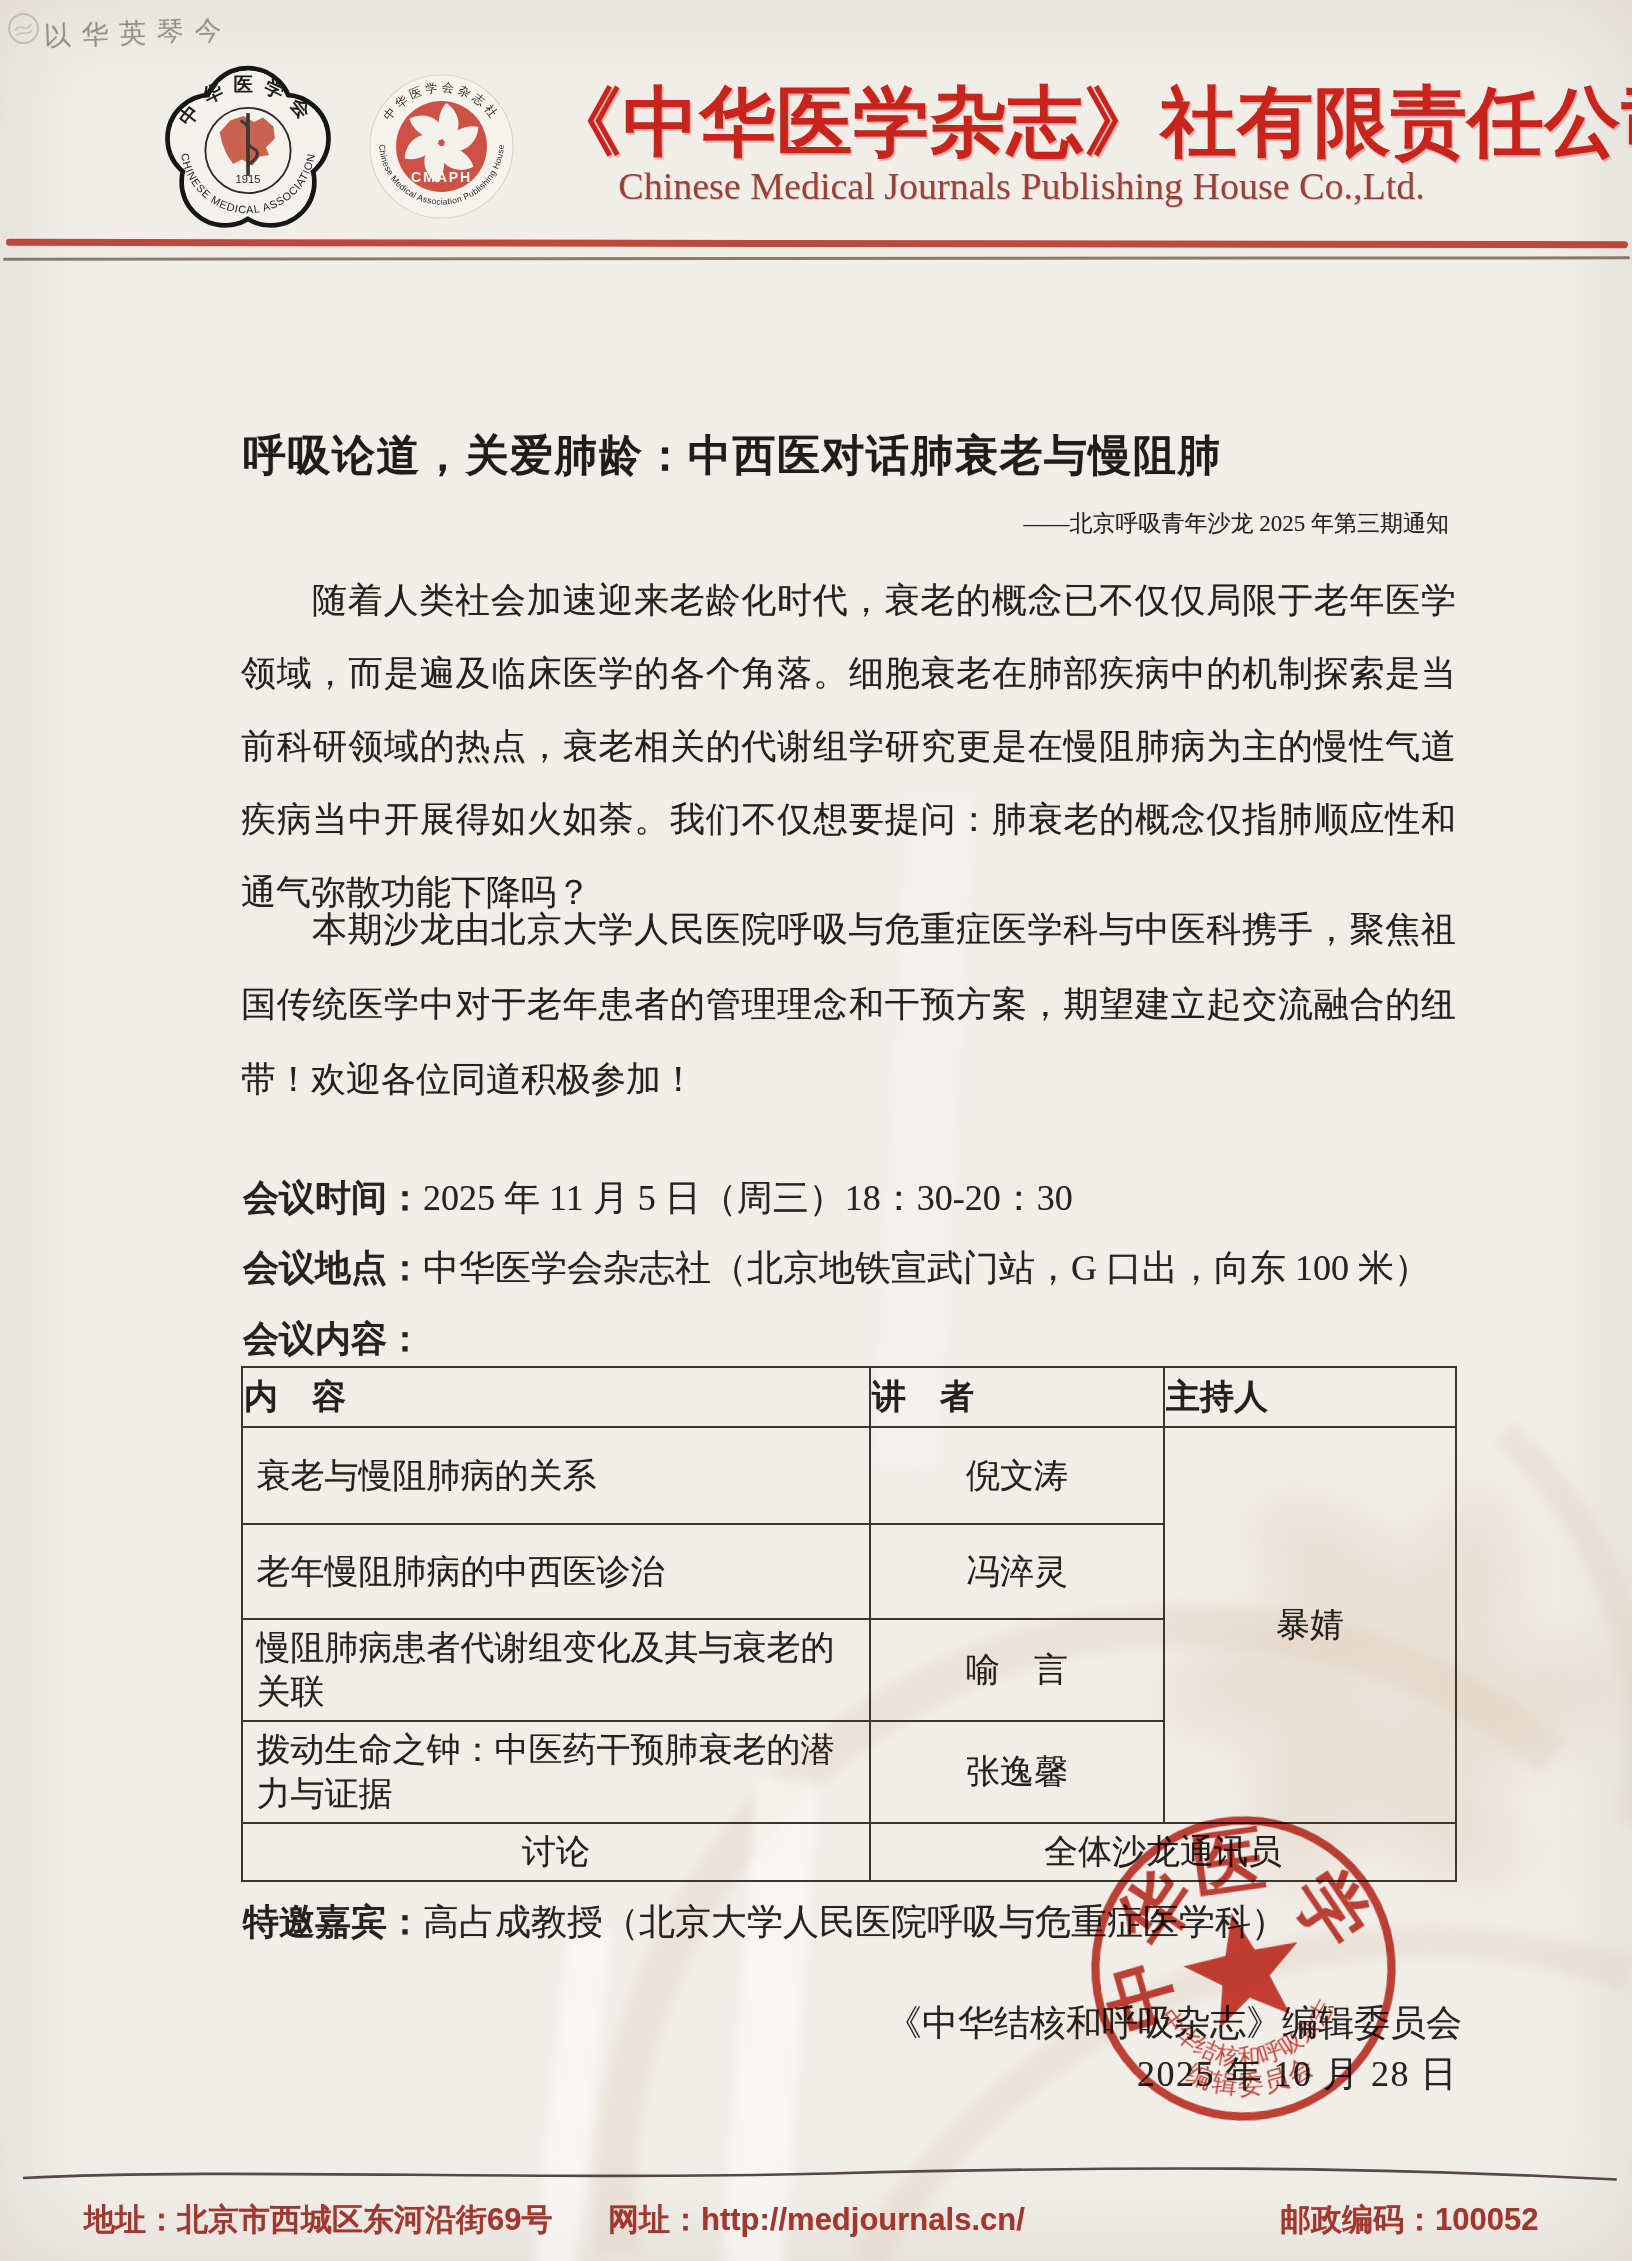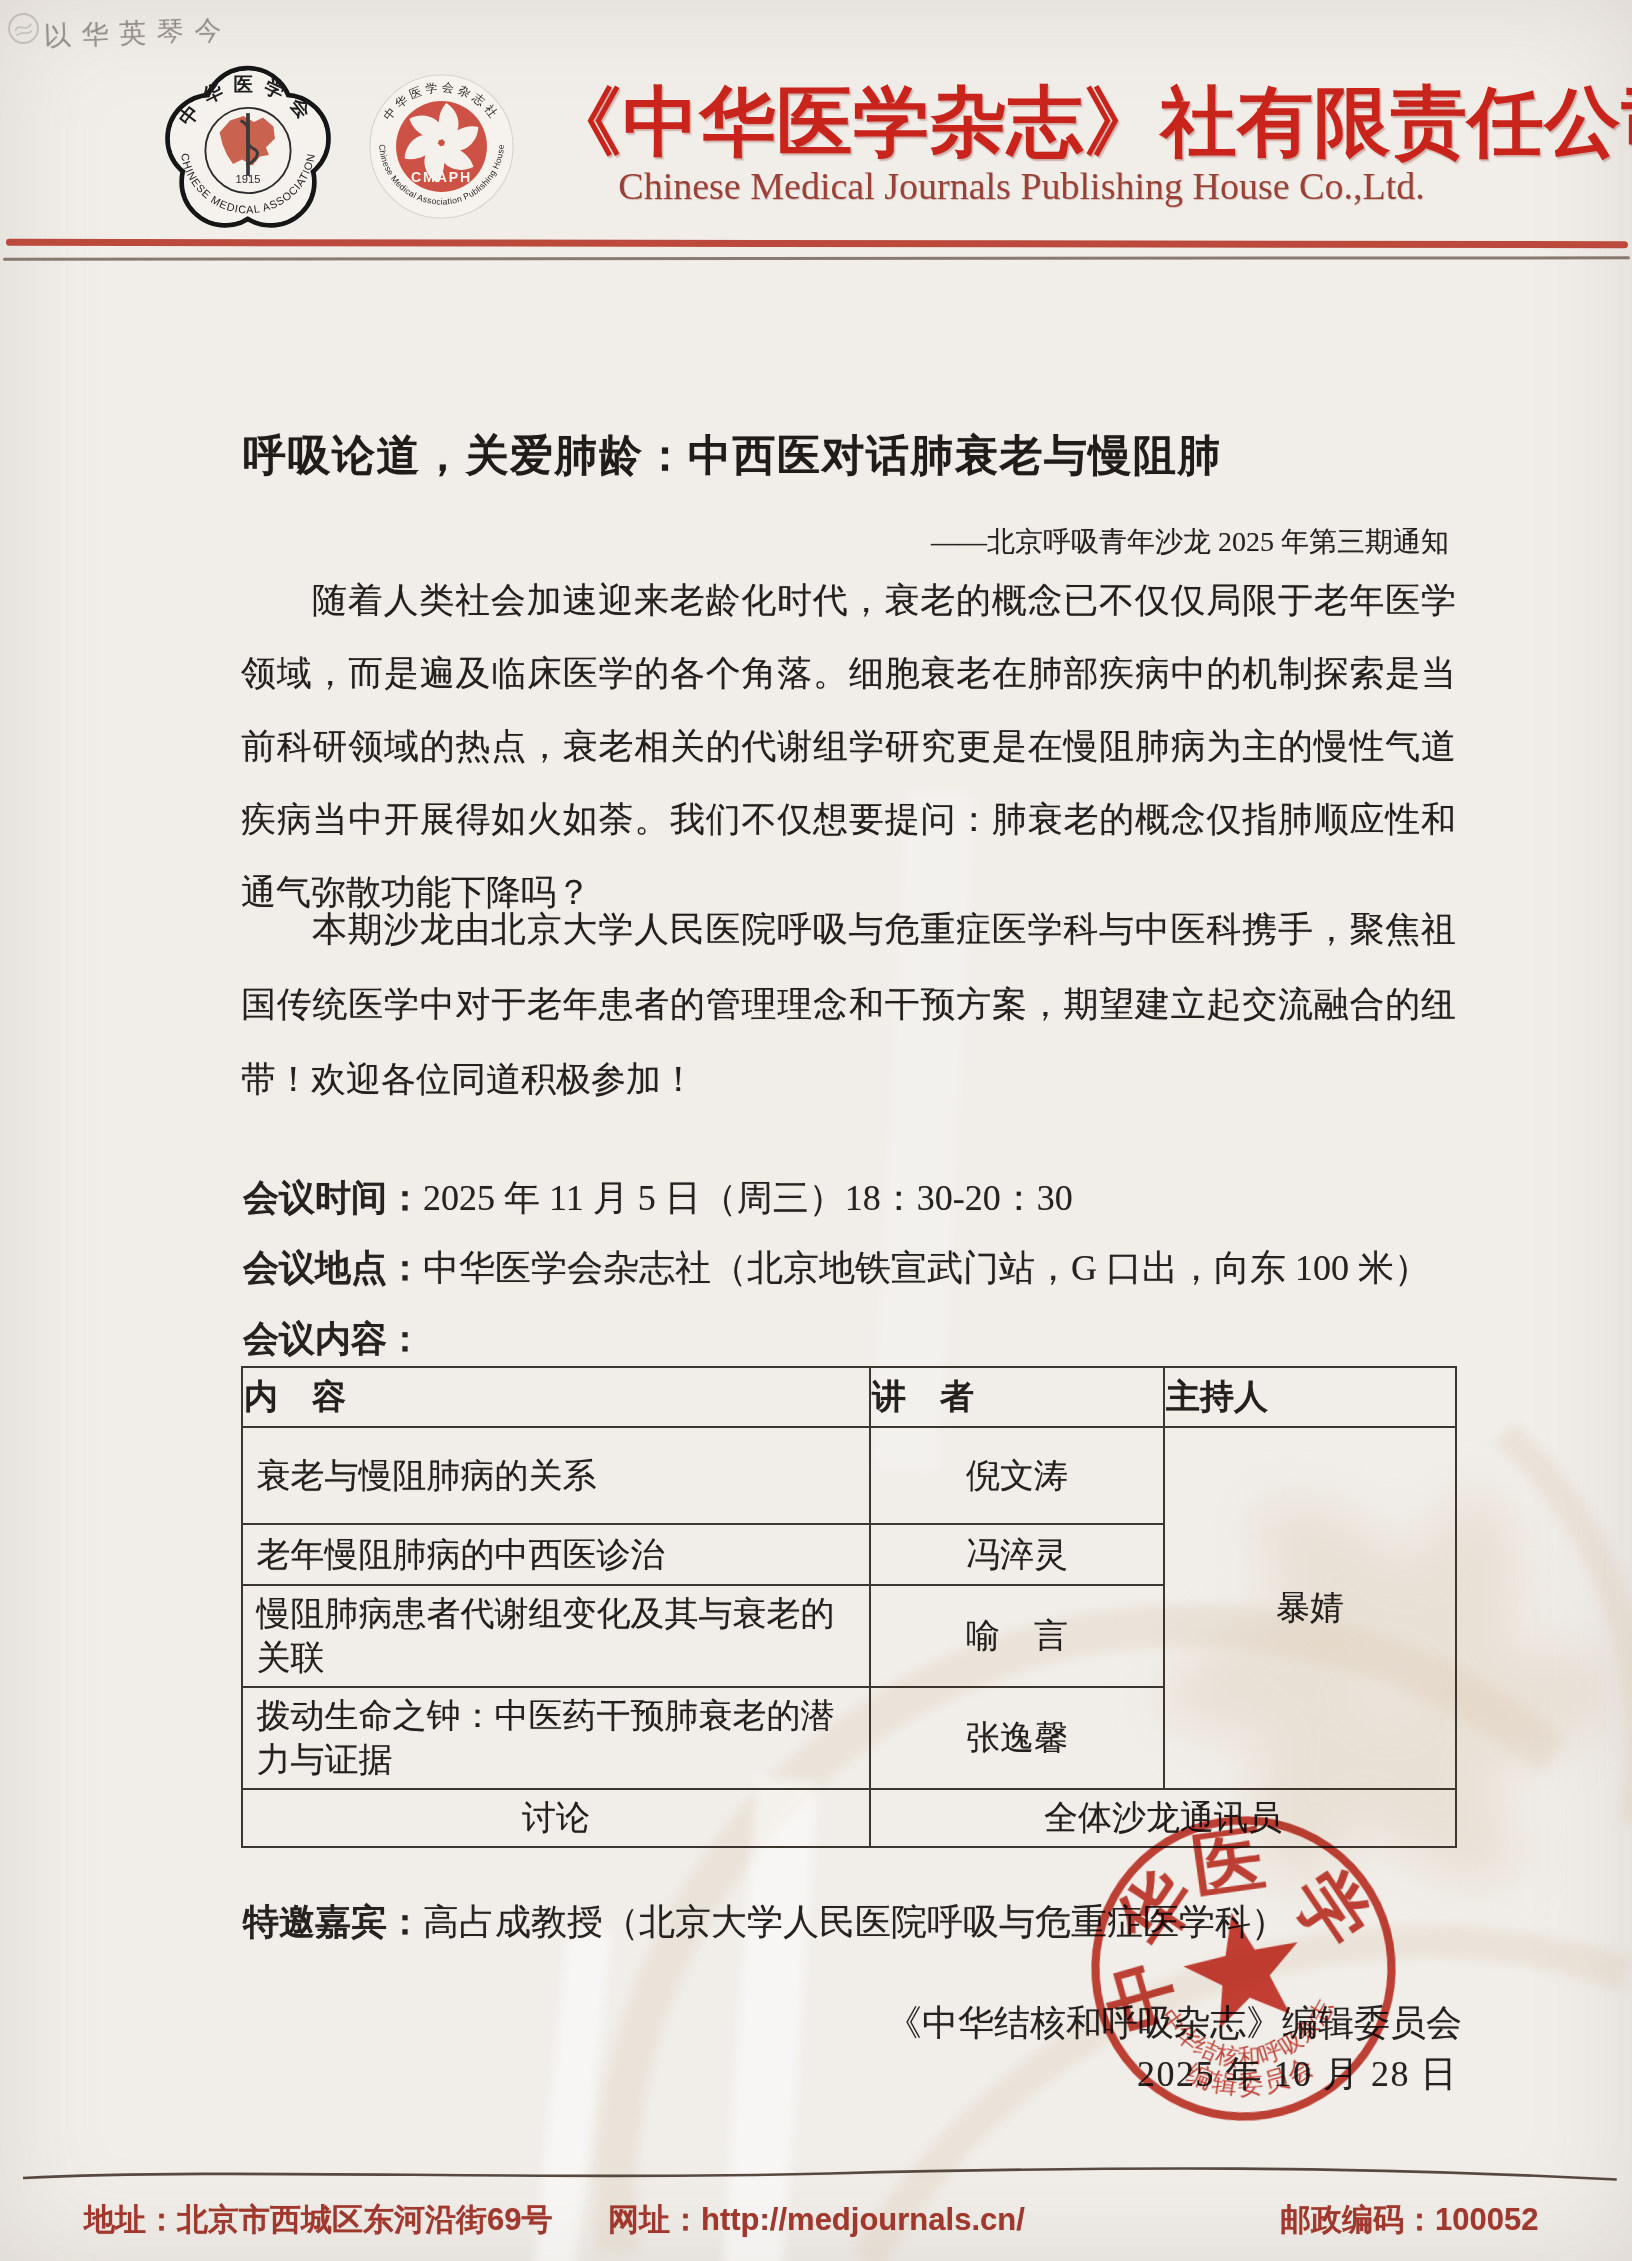--- a/index.html
+++ b/index.html
@@ -22,36 +22,36 @@
   .txt{text-shadow:0 0 0.8px rgba(45,38,32,.35);}
   
   .org-zh{left:546px;top:72px;width:951px;text-align:center;font-size:76px;font-weight:bold;
     color:var(--red);white-space:nowrap;letter-spacing:0.8px;text-shadow:1.5px 1.5px 1.5px rgba(140,55,45,.35);}
   .org-en{left:546px;top:164px;width:951px;text-align:center;font-size:38px;color:var(--maroon);
     white-space:nowrap;text-shadow:0.8px 0.8px 0.8px rgba(120,60,50,.3);}
   .sep1{left:6px;top:240px;width:1622px;height:6.8px;background:#bc4a3c;border-radius:3.8px;transform:rotate(.08deg);}
   .sep2{left:3px;top:257px;width:1627px;height:3px;background:#6e5c50;opacity:.8;border-radius:2.3px;transform:rotate(-.05deg);}
   
   .doc-title{left:243px;top:427px;font-size:43px;font-weight:bold;letter-spacing:1.5px;color:#1f1c19;}
-  .doc-sub{left:241px;top:508px;width:1208px;text-align:right;font-size:28px;margin-top:15px;}
+  .doc-sub{left:241px;top:508px;width:1208px;text-align:right;font-size:23px;}
   .para{left:241px;width:1215px;font-size:35px;text-align:justify;color:#23201d;}
   .para1{top:564px;line-height:73px;text-indent:71px;}
   .para2{top:892px;line-height:75px;text-indent:71px;}
   .meet{left:243px;font-size:36px;white-space:nowrap;}
   .meet b{font-weight:bold;}
   
   table.agenda{position:absolute;left:241px;top:1366px;border-collapse:collapse;table-layout:fixed;
     width:1214px;font-size:34px;color:#23201d;}
   .agenda td,.agenda th{border:2.3px solid #3c362f;vertical-align:middle;line-height:44px;
     font-weight:normal;background:transparent;text-shadow:0 0 0.8px rgba(45,38,32,.3);}
   .agenda th{font-weight:bold;text-align:left;height:56px;}
   .agenda td.c{text-align:left;padding:6px 10.6px 6px 13.6px;}
   .agenda td.s{text-align:center;}
   .agenda td.h{text-align:center;}
-  .r1{height:97px;}.r2{height:61px;}.r3{height:100px;}.r4{height:101px;}.r5{height:58px;}
+  .r1{height:97px;}.r2{height:95px;}.r3{height:100px;}.r4{height:101px;}.r5{height:58px;}
   .guest{left:243px;top:1898px;font-size:36px;white-space:nowrap;}
   .sig{left:241px;top:1999px;width:1221px;text-align:right;font-size:36px;}
   .date{left:241px;top:2050px;width:1217px;text-align:right;font-size:36px;letter-spacing:1.5px;}
   
   .stamp{left:1079px;top:1804px;width:329px;height:329px;mix-blend-mode:multiply;opacity:.88;
     transform:rotate(-4deg);}
   
   .fline{left:0;top:2160px;}
   .foot{top:2199px;font-size:31px;font-weight:bold;font-family:var(--sans);color:#a0382d;white-space:nowrap;
     text-shadow:0 0 0.8px rgba(140,50,40,.4);}

